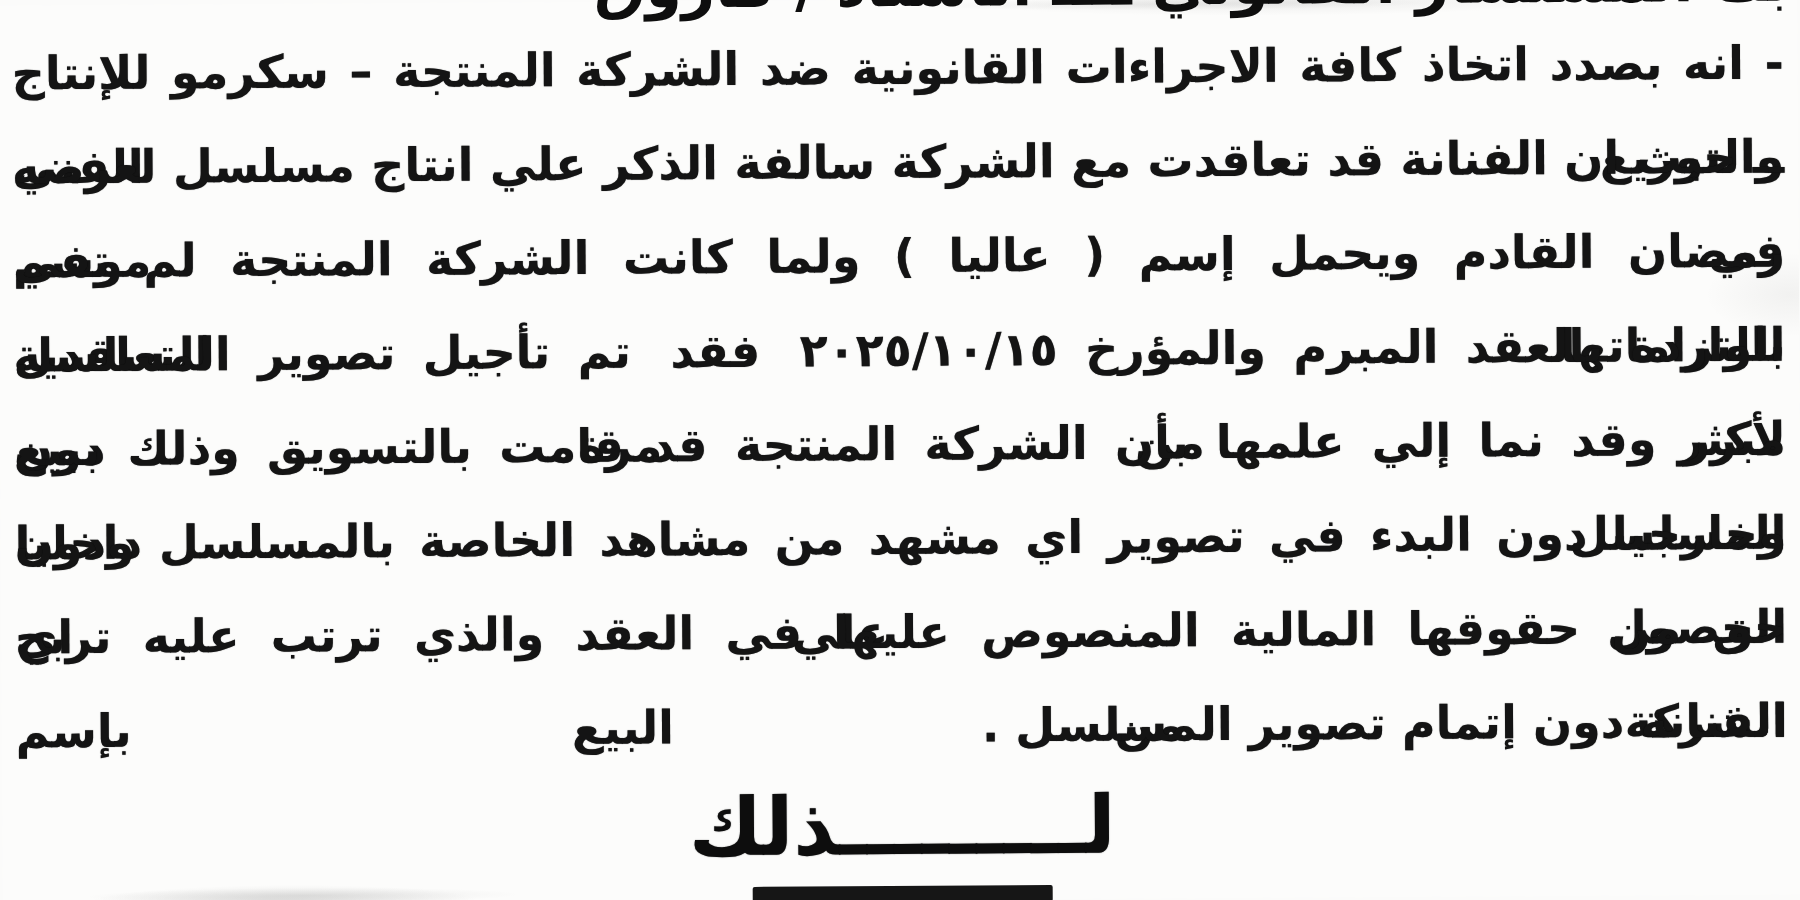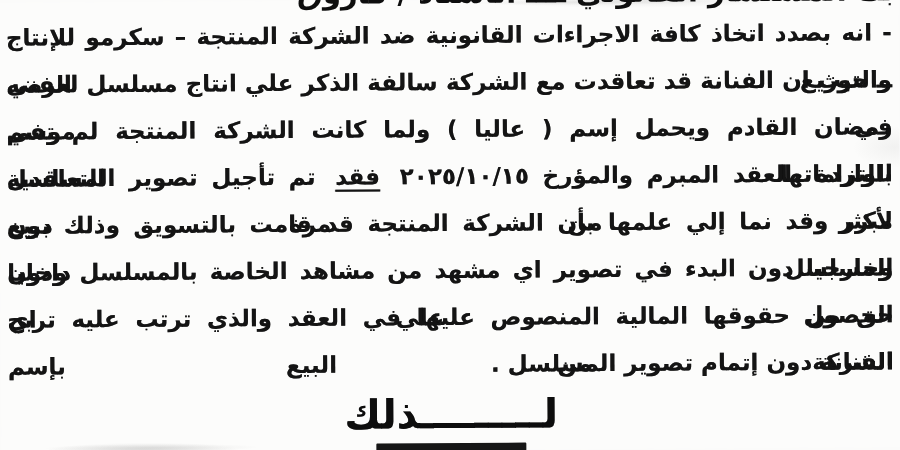--- a/index.html
+++ b/index.html
@@ -43,21 +43,20 @@
     white-space: normal;
     text-align: justify;
     text-align-last: justify;
     text-shadow: 0 0 0.5px rgba(0,0,0,0.55);
   }
   .line.last {
     text-align: right;
     text-align-last: right;
   }
   .underlined {
-    text-decoration: underline;
     text-underline-offset: 5px;
     text-decoration-thickness: 2px;
     margin: 0 6px;
   }
   .closing-wrap {
     position: absolute;
     top: 388px; left: 0; right: 0;
     text-align: center;
   }
   .closing-word {

